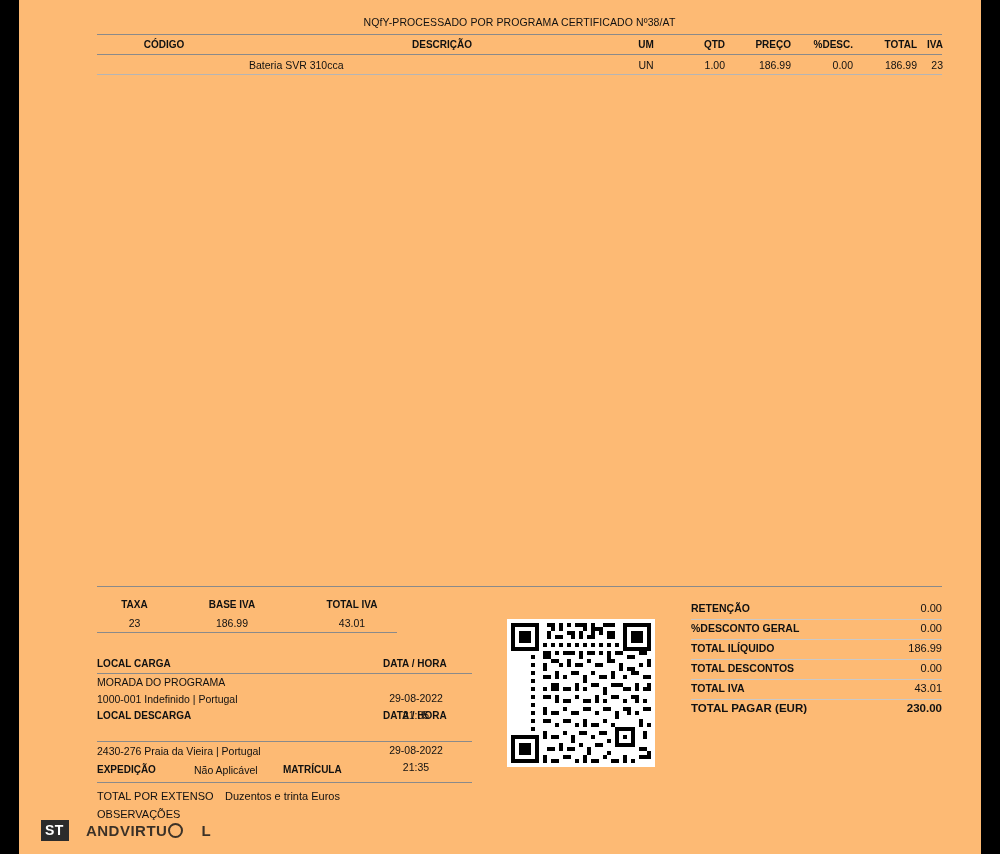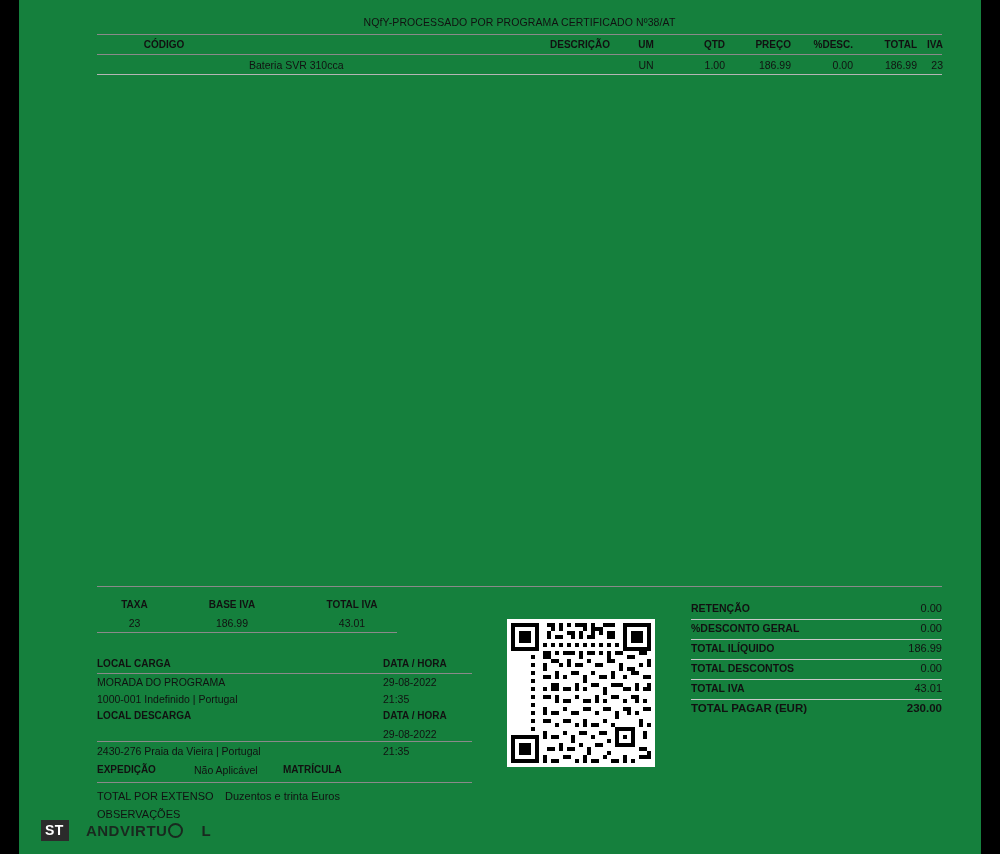--- a/index.html
+++ b/index.html
@@ -18,21 +18,21 @@
     width: 1000px;
     height: 854px;
     background: #000000;
   }
   .page {
     position: absolute;
     left: 19px;
     top: 0px;
     width: 962px;
     height: 854px;
-    background: #15803d;
+    background: #fdba74;
   }
   .doc {
     position: absolute;
     left: 78px;
     top: 0px;
     width: 845px;
     height: 854px;
   }
   
   .cert-line {
@@ -64,21 +64,21 @@
     font-size: 10.5px;
     color: #111;
   }
   .items-head { font-weight: bold; font-size: 10px; }
   .cell {
     position: absolute;
     top: 4px;
     white-space: nowrap;
   }
   .c-codigo   { left: 0;    width: 134px; text-align: center; }
-  .c-desc     { left: 123px; width: 390px; text-align: right; }
+  .c-desc     { left: 150px; width: 390px; text-align: center; }
   .c-desc-val { left: 134px; width: 390px; text-align: left; padding-left: 18px; box-sizing: border-box; }
   .c-um       { left: 528px; width: 42px;  text-align: center; }
   .c-qtd      { left: 570px; width: 58px;  text-align: right; }
   .c-preco    { left: 632px; width: 62px;  text-align: right; }
   .c-desconto { left: 700px; width: 56px;  text-align: right; }
   .c-total    { left: 762px; width: 58px;  text-align: right; }
   .c-iva      { left: 824px; width: 22px;  text-align: right; }
 
   
   .bottom {
@@ -122,21 +122,21 @@
     left: 0;
     top: 70px;
     width: 375px;
     font-size: 10.5px;
     color: #111;
   }
   .locals .lrow { position: relative; height: 17px; }
   .locals .lbl { position: absolute; left: 0; font-weight: bold; font-size: 10px; top: 2px;}
   .locals .txt { position: absolute; left: 0; top: 2px; }
   .locals .rlbl { position: absolute; left: 286px; font-weight: bold; font-size: 10px; top: 2px; }
-  .locals .rtxt { position: absolute; left: 286px; top: 2px; width: 66px; }
+  .locals .rtxt { position: absolute; left: 286px; top: 18px; width: 66px; text-align: center; }
   .locals .rule2 {
     position: absolute; left: 0; width: 375px; height: 1px; background: #8a8a8a;
   }
   .exped {
     position: absolute;
     left: 0;
     top: 176px;
     width: 375px;
     font-size: 10.5px;
     color: #111;

